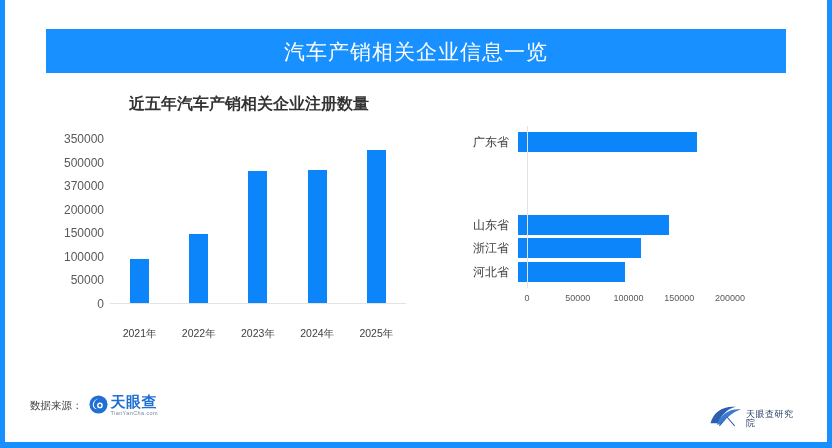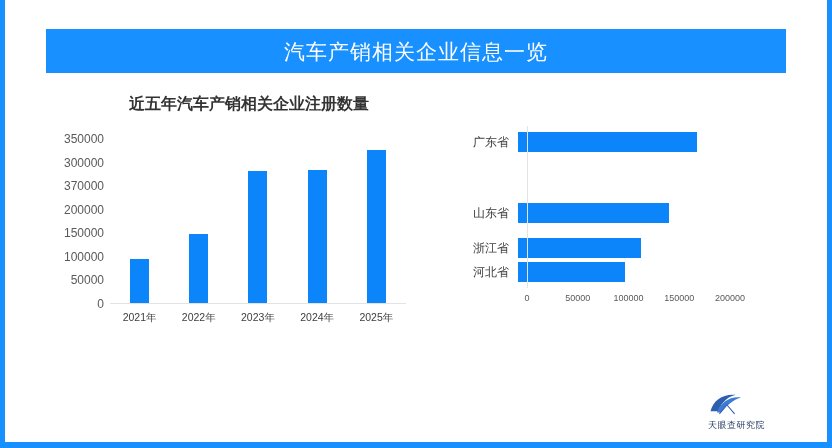--- a/index.html
+++ b/index.html
@@ -138,21 +138,21 @@
     align-items: flex-end;
     justify-content: center;
   }
   .v-bar {
     width: 19px;
     background: #0c85fb;
   }
   .v-xlabels {
     position: absolute;
     left: 64px;
-    top: 174px;
+    top: 190px;
     width: 296px;
     display: flex;
     justify-content: space-around;
   }
   .v-xlabel {
     width: 59px;
     text-align: center;
     font-size: 10.5px;
     color: #3d3d3d;
     line-height: 1;
@@ -268,22 +268,22 @@
     line-height: 1;
     margin-top: 2px;
   }
 
   .footer-institute {
     position: absolute;
     right: 38px;
     bottom: 18px;
     width: 86px;
     display: flex;
-    flex-direction: column;
-    align-items: flex-start;
+    flex-direction: row;
+    align-items: center;
   }
   .institute-mark {
     width: 38px;
     height: 26px;
   }
   .institute-name {
     font-size: 9px;
     color: #2a3f66;
     letter-spacing: 0.5px;
     line-height: 1;
@@ -308,21 +308,21 @@
     <div class="chart-title">近五年汽车产销相关企业注册数量</div>
 
     <div class="vchart">
       <div class="v-ylabels" id="v-ylabels">
           <div class="v-ylabel" style="top: 166px;">0</div>
           <div class="v-ylabel" style="top: 142.429px;">50000</div>
           <div class="v-ylabel" style="top: 118.857px;">100000</div>
           <div class="v-ylabel" style="top: 95.2857px;">150000</div>
           <div class="v-ylabel" style="top: 71.7143px;">200000</div>
           <div class="v-ylabel" style="top: 48.1429px;">370000</div>
-          <div class="v-ylabel" style="top: 24.5714px;">300000</div>
+          <div class="v-ylabel" style="top: 24.5714px;">500000</div>
           <div class="v-ylabel" style="top: 1px;">350000</div>
         </div>
       <div class="v-plot">
         <div class="v-bars" id="v-bars">
             <div class="v-barwrap" title="2021年: 93000">
               <div class="v-bar" style="height: 43.8429px; background: rgb(12, 133, 251);"></div>
             </div>
             <div class="v-barwrap" title="2022年: 146000">
               <div class="v-bar" style="height: 68.8286px; background: rgb(12, 133, 251);"></div>
             </div>
@@ -351,21 +351,21 @@
   <div class="panel panel-right">
 
     <div class="hchart">
       <div class="h-rows" id="h-rows">
           <div class="h-row" title="广东省: 176000" style="top: 0px;">
             <div class="h-catlabel">广东省</div>
             <div class="h-track">
               <div class="h-bar" style="width: 178.64px; background: rgb(12, 133, 251);"></div>
             </div>
           </div>
-          <div class="h-row" title="山东省: 149000" style="top: 71px;">
+          <div class="h-row" title="山东省: 149000" style="top: 83px;">
             <div class="h-catlabel">山东省</div>
             <div class="h-track">
               <div class="h-bar" style="width: 151.235px; background: rgb(12, 133, 251);"></div>
             </div>
           </div>
           <div class="h-row" title="浙江省: 121000" style="top: 106px;">
             <div class="h-catlabel">浙江省</div>
             <div class="h-track">
               <div class="h-bar" style="width: 122.815px; background: rgb(12, 133, 251);"></div>
             </div>
@@ -381,20 +381,37 @@
       <div class="h-xlabels" id="h-xlabels">
           <div class="h-xlabel" style="left: 0px;">0</div>
           <div class="h-xlabel" style="left: 50.75px;">50000</div>
           <div class="h-xlabel" style="left: 101.5px;">100000</div>
           <div class="h-xlabel" style="left: 152.25px;">150000</div>
           <div class="h-xlabel" style="left: 203px;">200000</div>
         </div>
     </div>
   </div>
 
+  <div class="footer-source">
+    <span class="footer-source-label">数据来源：</span>
+    <span class="tyc-logo">
+      <span class="tyc-mark">
+        <svg viewBox="0 0 40 40" width="19" height="19" aria-hidden="true">
+          <circle cx="20" cy="20" r="19" fill="#1f6fd4"></circle>
+          <path d="M20 7c-8 3-12 8-12 14 0 5 4 9 9 9-6-3-8-8-6-13 1-4 5-8 9-10z" fill="#ffffff"></path>
+          <circle cx="23" cy="22" r="6" fill="#ffffff"></circle>
+          <circle cx="23" cy="22" r="3" fill="#1f6fd4"></circle>
+        </svg>
+      </span>
+      <span class="tyc-text-wrap">
+        <span class="tyc-name">天眼查</span>
+        <span class="tyc-domain">TianYanCha.com</span>
+      </span>
+    </span>
+  </div>
 
   <div class="footer-institute">
     <span class="institute-mark">
       <svg viewBox="0 0 60 40" width="38" height="26" aria-hidden="true">
         <path d="M4 30 C8 12 24 2 44 4 C34 6 22 14 16 30 Z" fill="#2e5fae"></path>
         <path d="M14 32 C20 16 34 6 52 8 C40 12 28 20 24 32 Z" fill="#3a7bd5"></path>
         <path d="M18 34 L30 20 L42 34 Z" fill="#ffffff" opacity="0.95"></path>
         <path d="M18 34 L30 20 L42 34" fill="none" stroke="#2e5fae" stroke-width="1.6"></path>
       </svg>
     </span>

